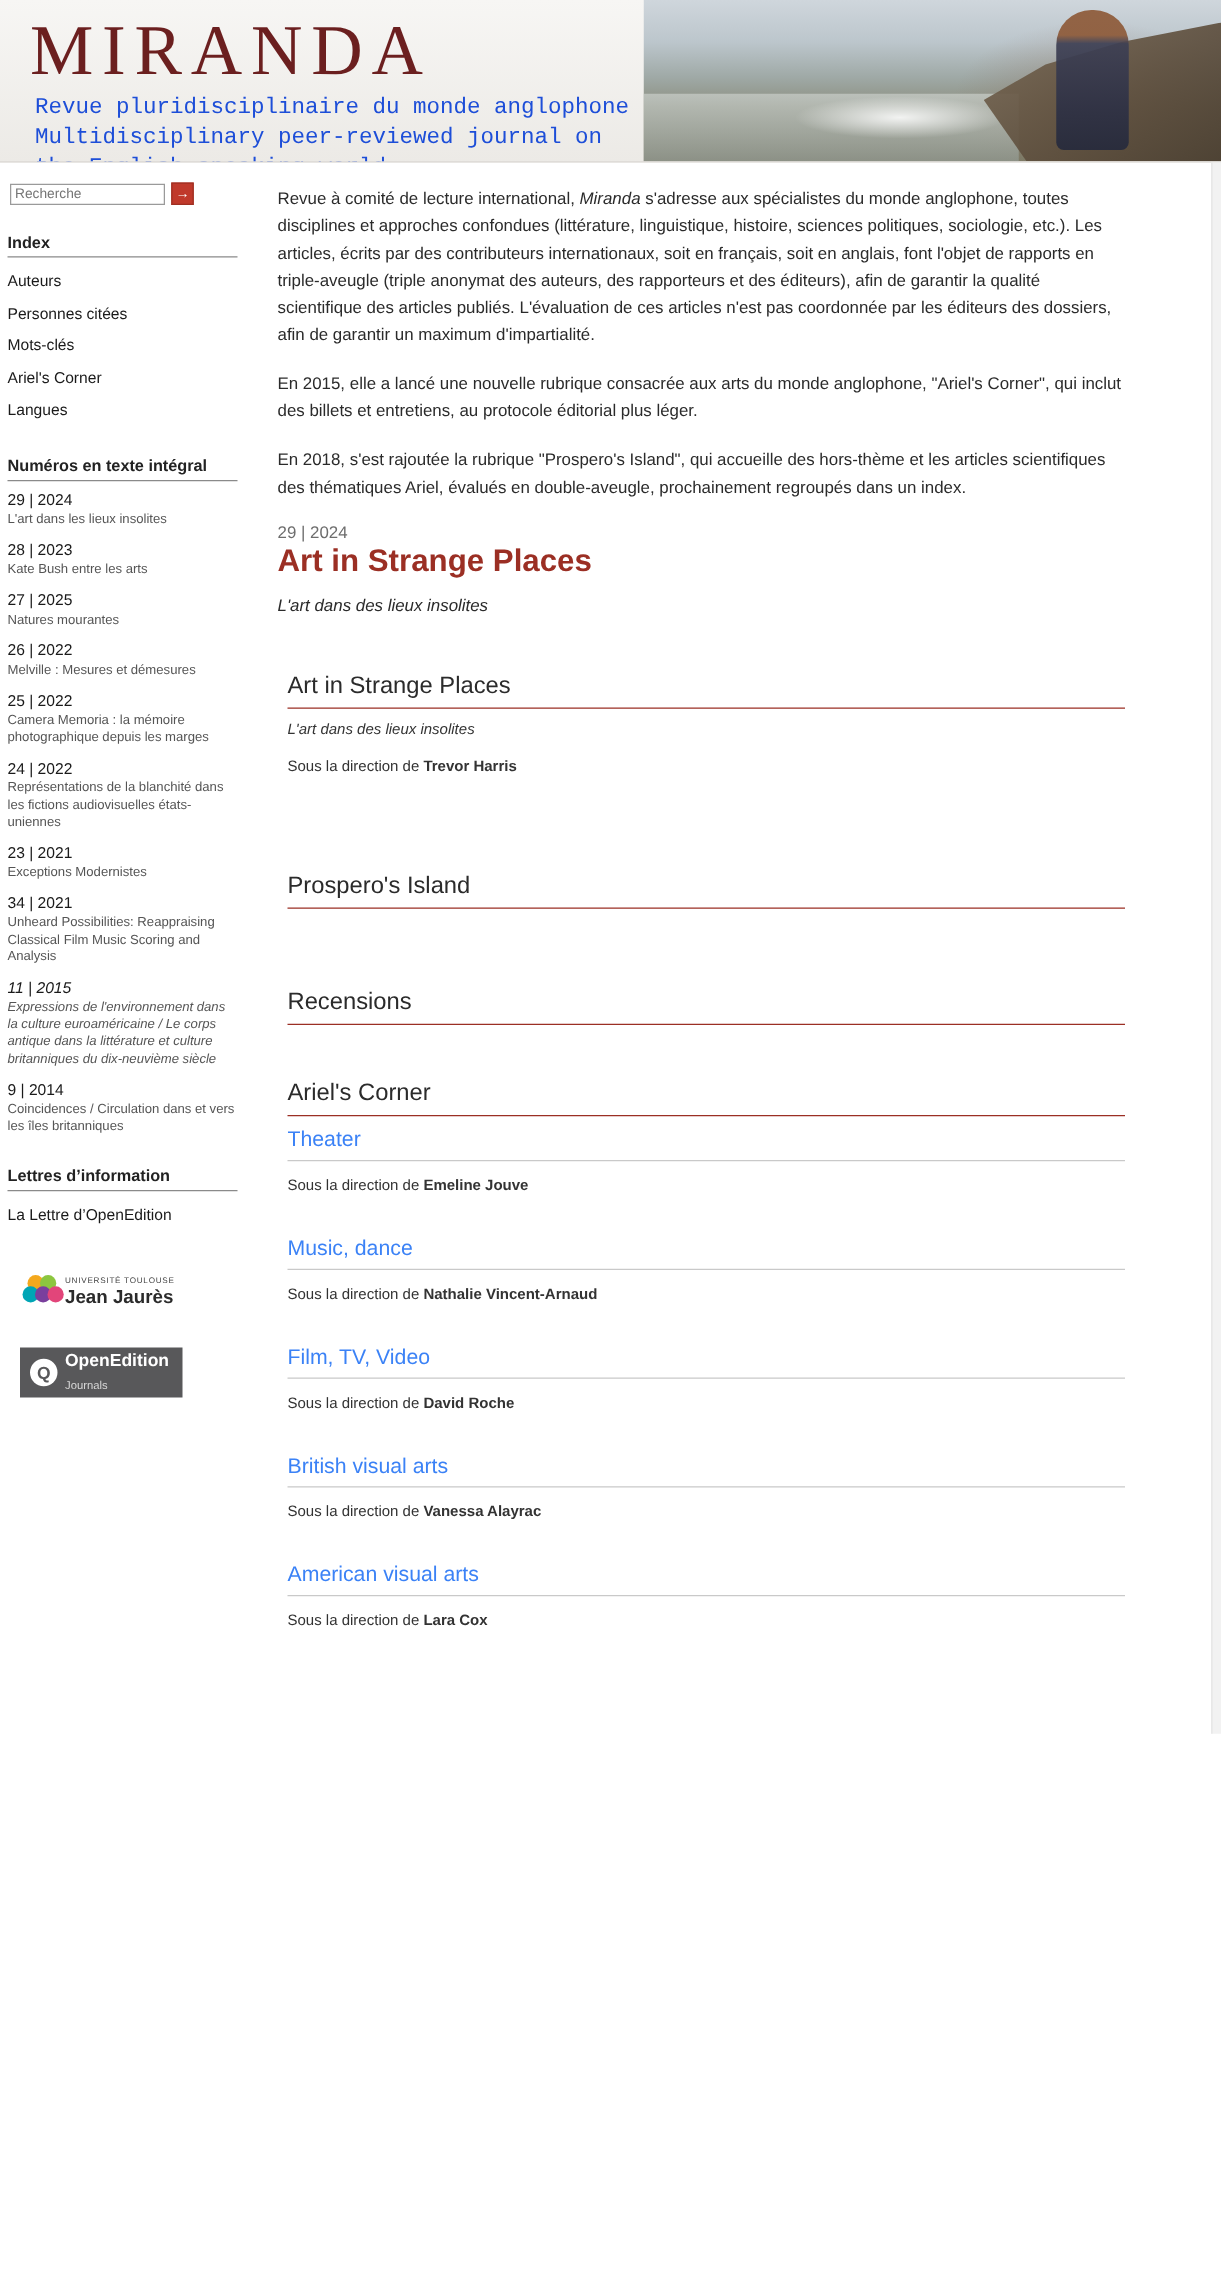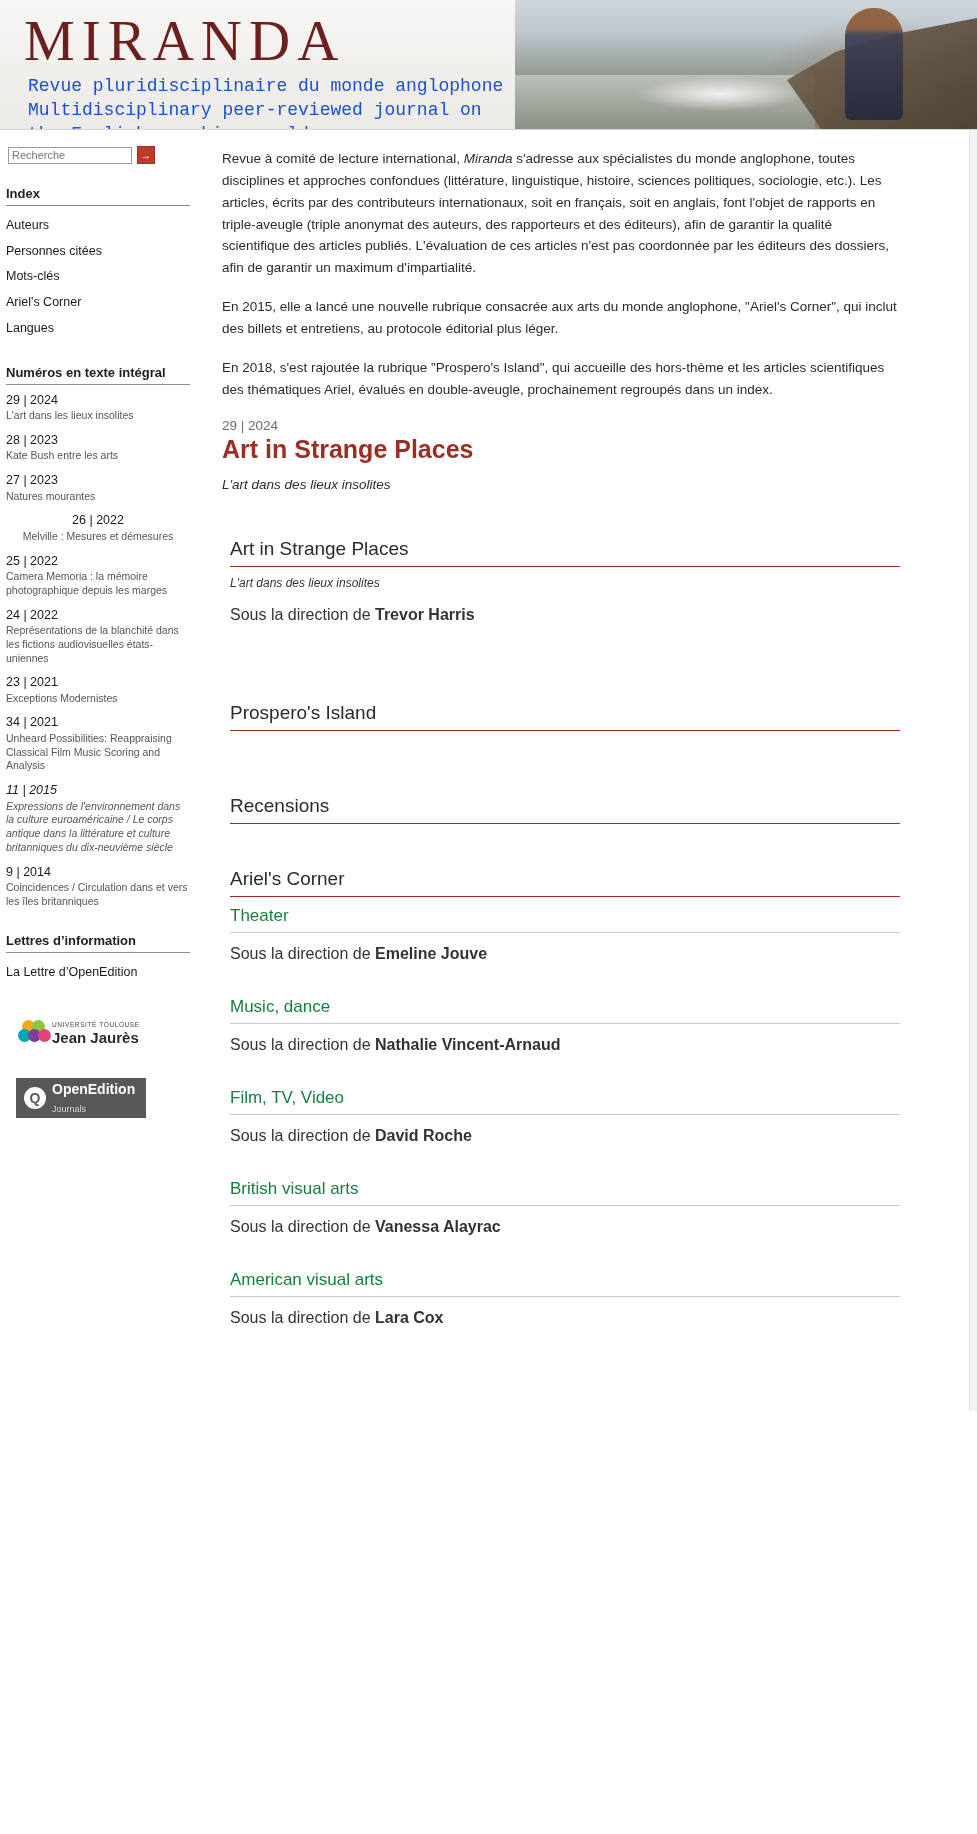--- a/index.html
+++ b/index.html
@@ -248,31 +248,31 @@
     padding-bottom: 6px;
     margin: 0 0 9px 0;
   }
   .part-sub {
     font-size: 12px;
     font-style: italic;
     color: #333;
     margin: 0 0 16px 0;
   }
   .part-dir {
-    font-size: 16px;
+    font-size: 12px;
     color: #333;
     margin: 0;
   }
   .part-dir b { font-weight: bold; }
 
   .indent-1 { margin-left: 8px; }
   .indent-2 { margin-left: 8px; }
   .sub-h {
     font-size: 17px;
-    color: #15803d;
+    color: #3b82f6;
     font-weight: normal;
     border-bottom: 1px solid #c9c9c9;
     padding-bottom: 6px;
     margin: 0 0 12px 0;
   }
   .spacer-lg { height: 34px; }
   .spacer-md { height: 20px; }
 </style>
 </head>
 <body>
@@ -315,24 +315,24 @@
 
       <a class="issue" href="#" style="display:block;text-decoration:none;">
         <div class="issue-num">29 | 2024</div>
         <div class="issue-title">L'art dans les lieux insolites</div>
       </a>
       <a class="issue" href="#" style="display:block;text-decoration:none;">
         <div class="issue-num">28 | 2023</div>
         <div class="issue-title">Kate Bush entre les arts</div>
       </a>
       <a class="issue" href="#" style="display:block;text-decoration:none;">
-        <div class="issue-num">27 | 2023</div>
+        <div class="issue-num">27 | 2025</div>
         <div class="issue-title">Natures mourantes</div>
       </a>
-      <a class="issue" href="#" style="display:block;text-decoration:none;text-align:center;">
+      <a class="issue" href="#" style="display:block;text-decoration:none;">
         <div class="issue-num">26 | 2022</div>
         <div class="issue-title">Melville : Mesures et démesures</div>
       </a>
       <a class="issue" href="#" style="display:block;text-decoration:none;">
         <div class="issue-num">25 | 2022</div>
         <div class="issue-title">Camera Memoria : la mémoire photographique depuis les marges</div>
       </a>
       <a class="issue" href="#" style="display:block;text-decoration:none;">
         <div class="issue-num">24 | 2022</div>
         <div class="issue-title">Représentations de la blanchité dans les fictions audiovisuelles états-uniennes</div>

